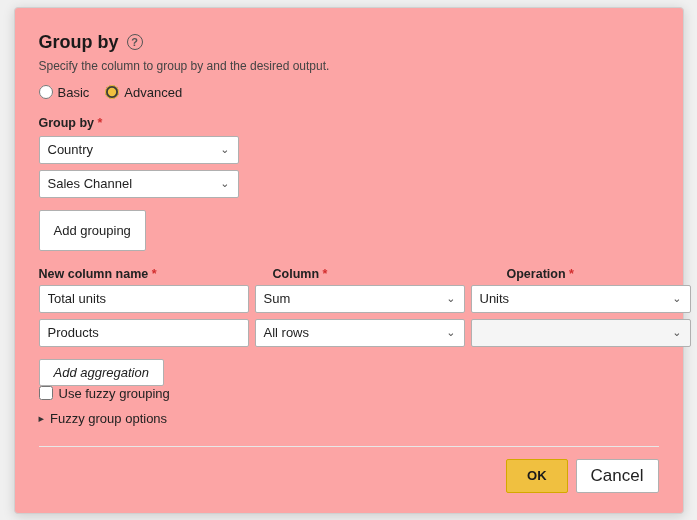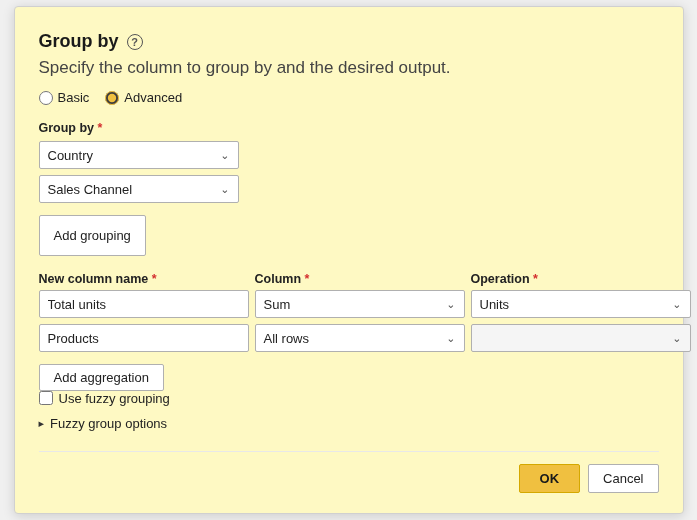--- a/index.html
+++ b/index.html
@@ -6,21 +6,21 @@
     body {
       font-family: 'Segoe UI', Arial, sans-serif;
       font-size: 13px;
       background: #f0f0f0;
       display: flex;
       align-items: center;
       justify-content: center;
       min-height: 100vh;
     }
     .dialog {
-      background: #fef9c3;
+      background: #fca5a5;
       border: 1px solid #d0d0d0;
       border-radius: 4px;
       width: 670px;
       min-height: 500px;
       padding: 24px 24px 20px 24px;
       position: relative;
       box-shadow: 0 2px 12px rgba(0,0,0,0.15);
     }
     .dialog-title {
       font-size: 18px;
@@ -39,21 +39,21 @@
       display: inline-flex;
       align-items: center;
       justify-content: center;
       font-size: 11px;
       color: #555;
       cursor: pointer;
       flex-shrink: 0;
     }
     .subtitle {
       color: #444;
-      font-size: 17px;
+      font-size: 12px;
       margin-bottom: 12px;
     }
     .radio-group {
       display: flex;
       align-items: center;
       gap: 16px;
       margin-bottom: 16px;
     }
     .radio-item {
       display: flex;
@@ -112,21 +112,21 @@
       padding: 12px 14px;
       font-size: 13px;
       cursor: pointer;
       color: #222;
       margin-top: 6px;
       margin-bottom: 16px;
     }
     .aggregation-header {
       display: grid;
       grid-template-columns: 210px 210px 220px;
-      gap: 6px;
+      gap: 24px;
       margin-bottom: 4px;
     }
     .aggregation-header .col-label {
       font-size: 12.5px;
       font-weight: 600;
       color: #222;
     }
     .aggregation-row {
       display: grid;
       grid-template-columns: 210px 210px 220px;
@@ -151,20 +151,21 @@
     .add-aggregation-btn {
       border: 1px solid #b0b0b0;
       background: #fff;
       border-radius: 2px;
       padding: 5px 14px;
       font-size: 13px;
       cursor: pointer;
       color: #222;
       margin-top: 6px;
       margin-bottom: 0;
+      font-style: italic;
     }
     .checkbox-row {
       display: flex;
       align-items: flex-start;
       gap: 6px;
       margin-bottom: 10px;
     }
     .checkbox-row input[type="checkbox"] {
       width: 14px;
       height: 14px;
@@ -207,21 +208,21 @@
       font-weight: 600;
       color: #1a1a1a;
       cursor: pointer;
       min-width: 60px;
     }
     .btn-cancel {
       background: #fff;
       border: 1px solid #b0b0b0;
       border-radius: 2px;
       padding: 6px 14px;
-      font-size: 13px;
+      font-size: 17px;
       color: #222;
       cursor: pointer;
       min-width: 60px;
     }
   </style>
 </head>
 <body>
 
 <div class="dialog">
   <div class="dialog-title">

